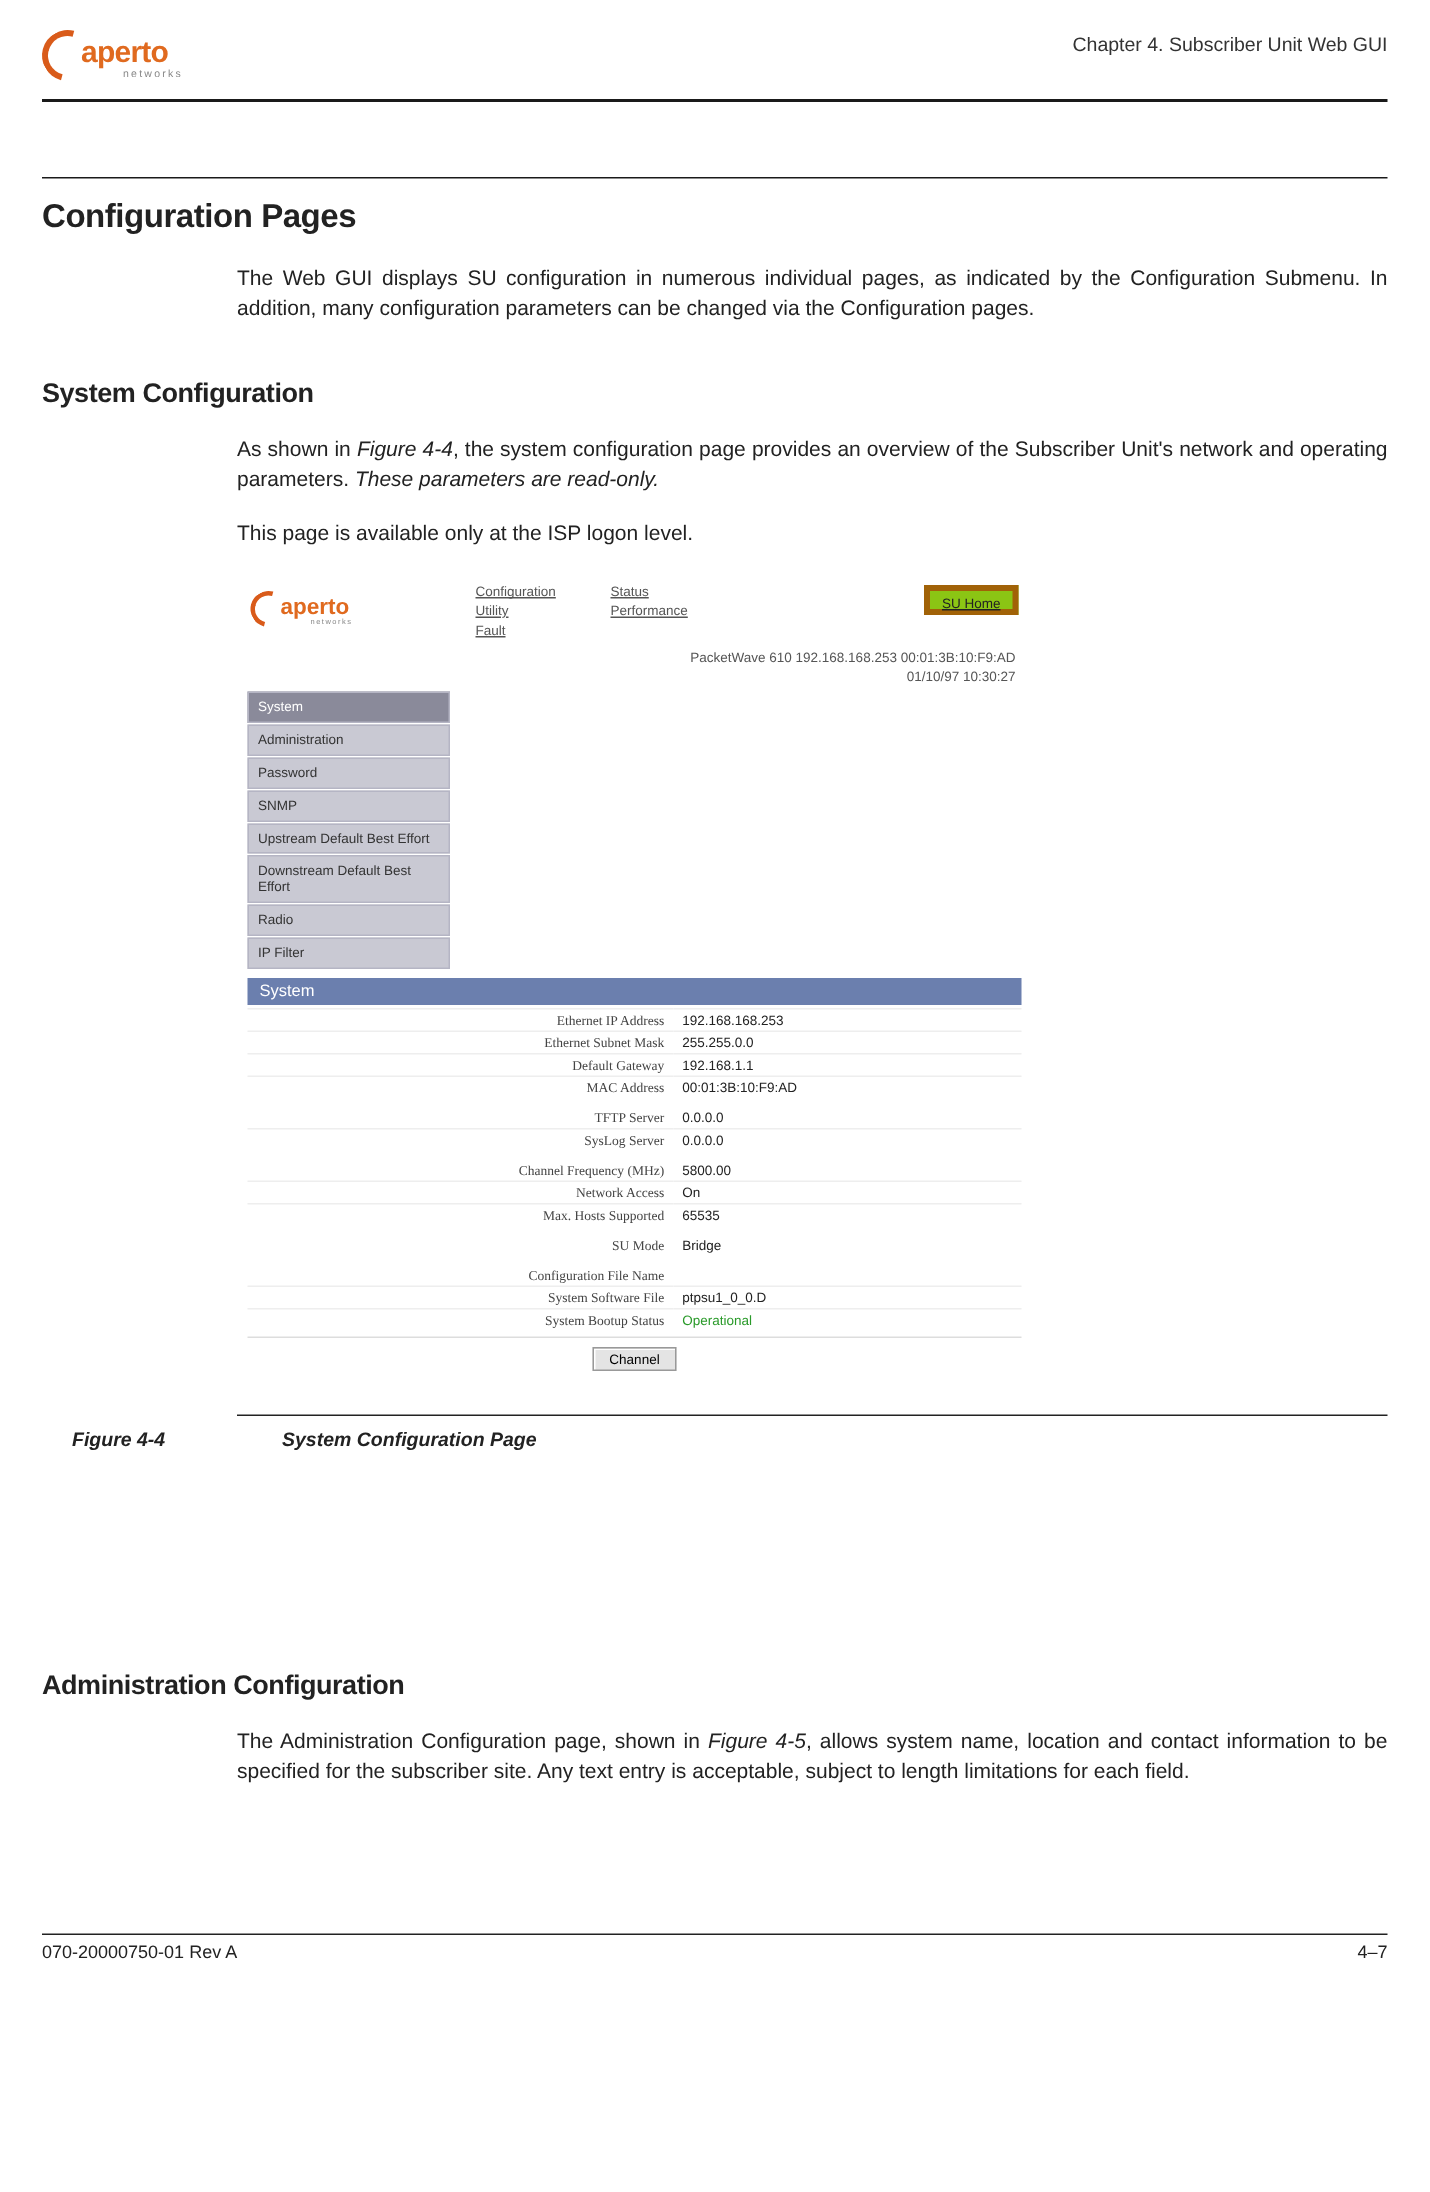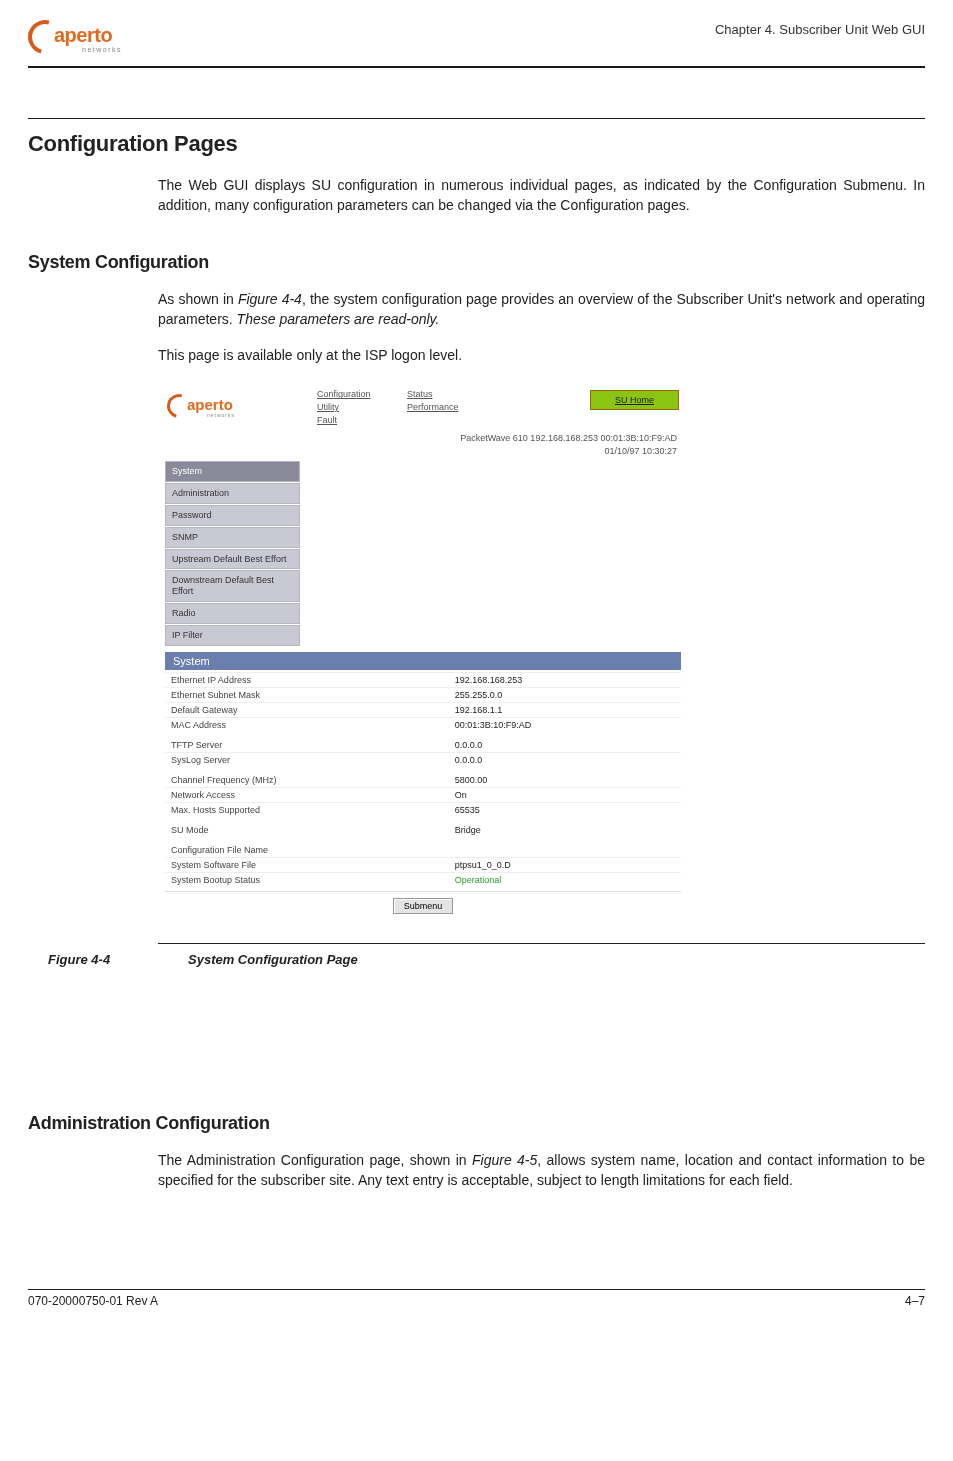--- a/index.html
+++ b/index.html
@@ -31,31 +31,31 @@
     font-size: 10px; color:#333;
   }
   .ss-top { display:flex; align-items:center; padding:6px 8px 2px 8px; }
   .ss-logo { width:90px; height:30px; position:relative; margin-right:60px;}
   .ss-logo .sw { position:absolute; width:24px; height:24px; border:3px solid #d95b1a; border-right-color:transparent; border-bottom-color:transparent; border-radius:50%; top:2px; left:0; transform:rotate(-30deg);}
   .ss-logo .t { position:absolute; left:20px; top:4px; font-size:15px; font-weight:bold; color:#e06a1f;}
   .ss-logo .s { position:absolute; left:40px; top:20px; font-size:5px; color:#888; letter-spacing:1px;}
   .nav-cols { display:flex; gap:20px; font-size:9px; color:#555; text-decoration:underline; line-height:1.4; flex:1; }
   .nav-col { min-width:70px;}
   .nav-col2 { text-align:left; min-width:70px;}
-  .su-home-btn { background:#8bc514; color:#222; border:1px solid #a16207; padding:3px 24px; font-size:9px; font-weight:normal; height:20px; align-self:flex-start; margin-top:2px;text-decoration:underline;}
+  .su-home-btn { background:#8bc514; color:#222; border:4px solid #a16207; padding:3px 8px; font-size:9px; font-weight:normal; height:20px; align-self:flex-start; margin-top:2px;text-decoration:underline;}
   .status-line { text-align:right; font-size:9px; color:#555; padding:4px 10px 2px 0; line-height:1.4;}
   .ss-body { display:flex; gap:6px; padding:2px 6px 8px 6px;flex-direction:column;}
   .sidebar { width:135px; display:flex; flex-direction:column; gap:1px;}
   .sidebar .item { background:#c9c9d3; color:#333; font-size:9px; padding:4px 6px; border:1px solid #b5b5c4; line-height:1.2;}
   .sidebar .item.sel { background:#8a8a9a; color:#fff;}
   .content { flex:1; }
   .content-title { background:#6b7fae; color:#fff; font-size:11px; padding:3px 8px; margin-bottom:2px;}
   table.sysgrid { width:100%; border-collapse:collapse; }
   table.sysgrid td { font-size:9px; padding:2px 6px; vertical-align:middle; }
-  table.sysgrid td.lab { text-align:left; color:#444; width:55%; border-top:1px solid #eee;}
+  table.sysgrid td.lab { text-align:right; color:#444; width:55%; border-top:1px solid #eee;font-family:Liberation Serif, serif;}
   table.sysgrid td.val { text-align:left; color:#222; border-top:1px solid #eee;}
   table.sysgrid tr.gap td { border-top: 4px solid #fff; padding-top:4px;}
   .operational { color:#2a9a2a; }
   .refresh-row { text-align:center; padding:6px 0 4px 0; border-top:1px solid #ddd; margin-top:4px;}
   .refresh-btn { background:#e4e4e4; border:1px solid #999; font-size:9px; padding:2px 10px; box-shadow: inset 1px 1px 0 #fff;}
   .figure-caption-rule { border-top:1px solid #222; margin:16px 0 8px 130px;}
   .figure-caption { font-size:13px; font-weight:bold; font-style:italic; margin-left:20px; display:flex; gap:60px;}
   .figure-caption .num { min-width:80px;}
   .footer { position:absolute; bottom:18px; left:28px; right:28px; border-top:1px solid #222; display:flex; justify-content:space-between; font-size:12px; padding-top:4px;gap:44px;}
   .spacer-big { height:110px; }
@@ -171,21 +171,21 @@
                 <td class="lab">System Software File</td>
                 <td class="val">ptpsu1_0_0.D</td>
               </tr>
               <tr>
                 <td class="lab">System Bootup Status</td>
                 <td class="val"><span class="operational">Operational</span></td>
               </tr>
             </tbody>
         </table>
         <div class="refresh-row">
-          <button class="refresh-btn">Submenu</button>
+          <button class="refresh-btn">Channel</button>
         </div>
       </div>
     </div>
   </div>
 </div>
 
 <div class="figure-caption-rule"></div>
 <div class="figure-caption">
   <span class="num">Figure 4-4</span>
   <span>System Configuration Page</span>

